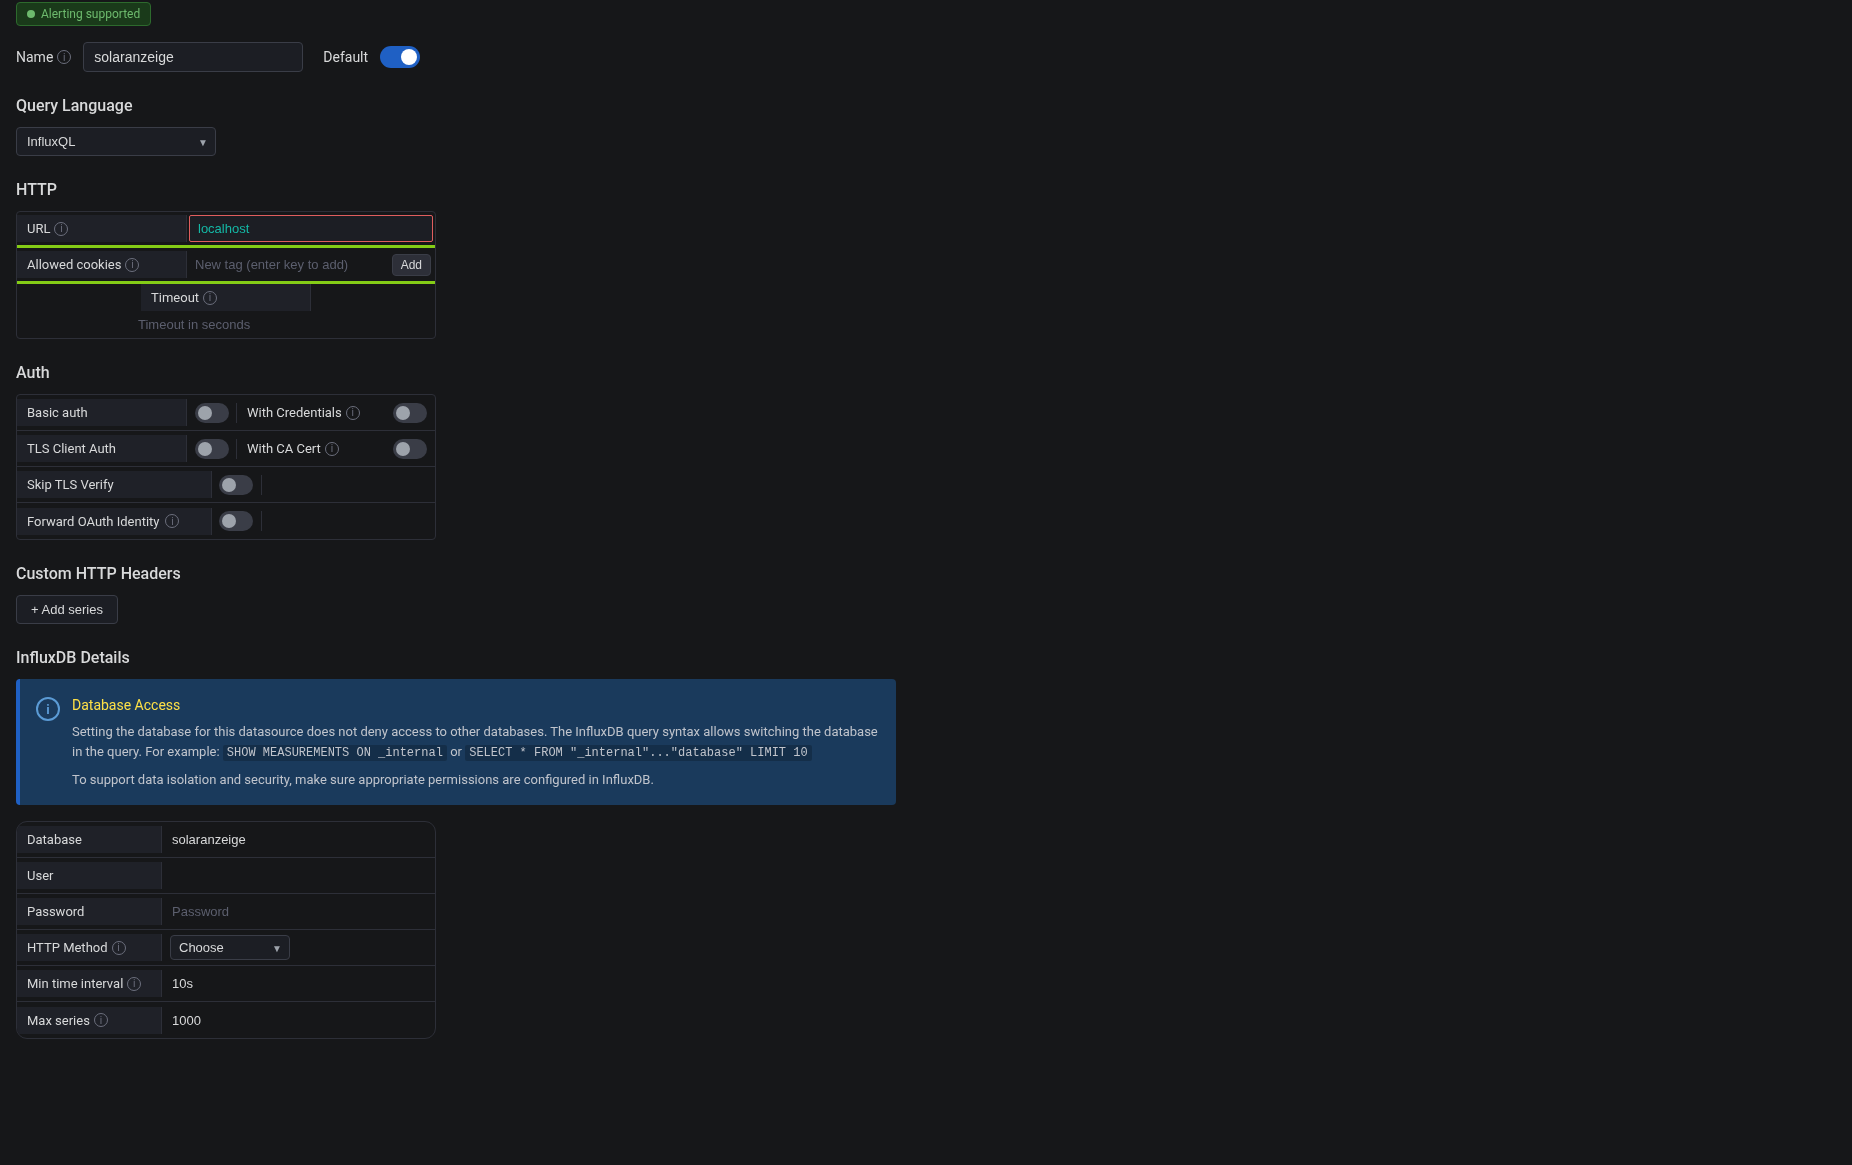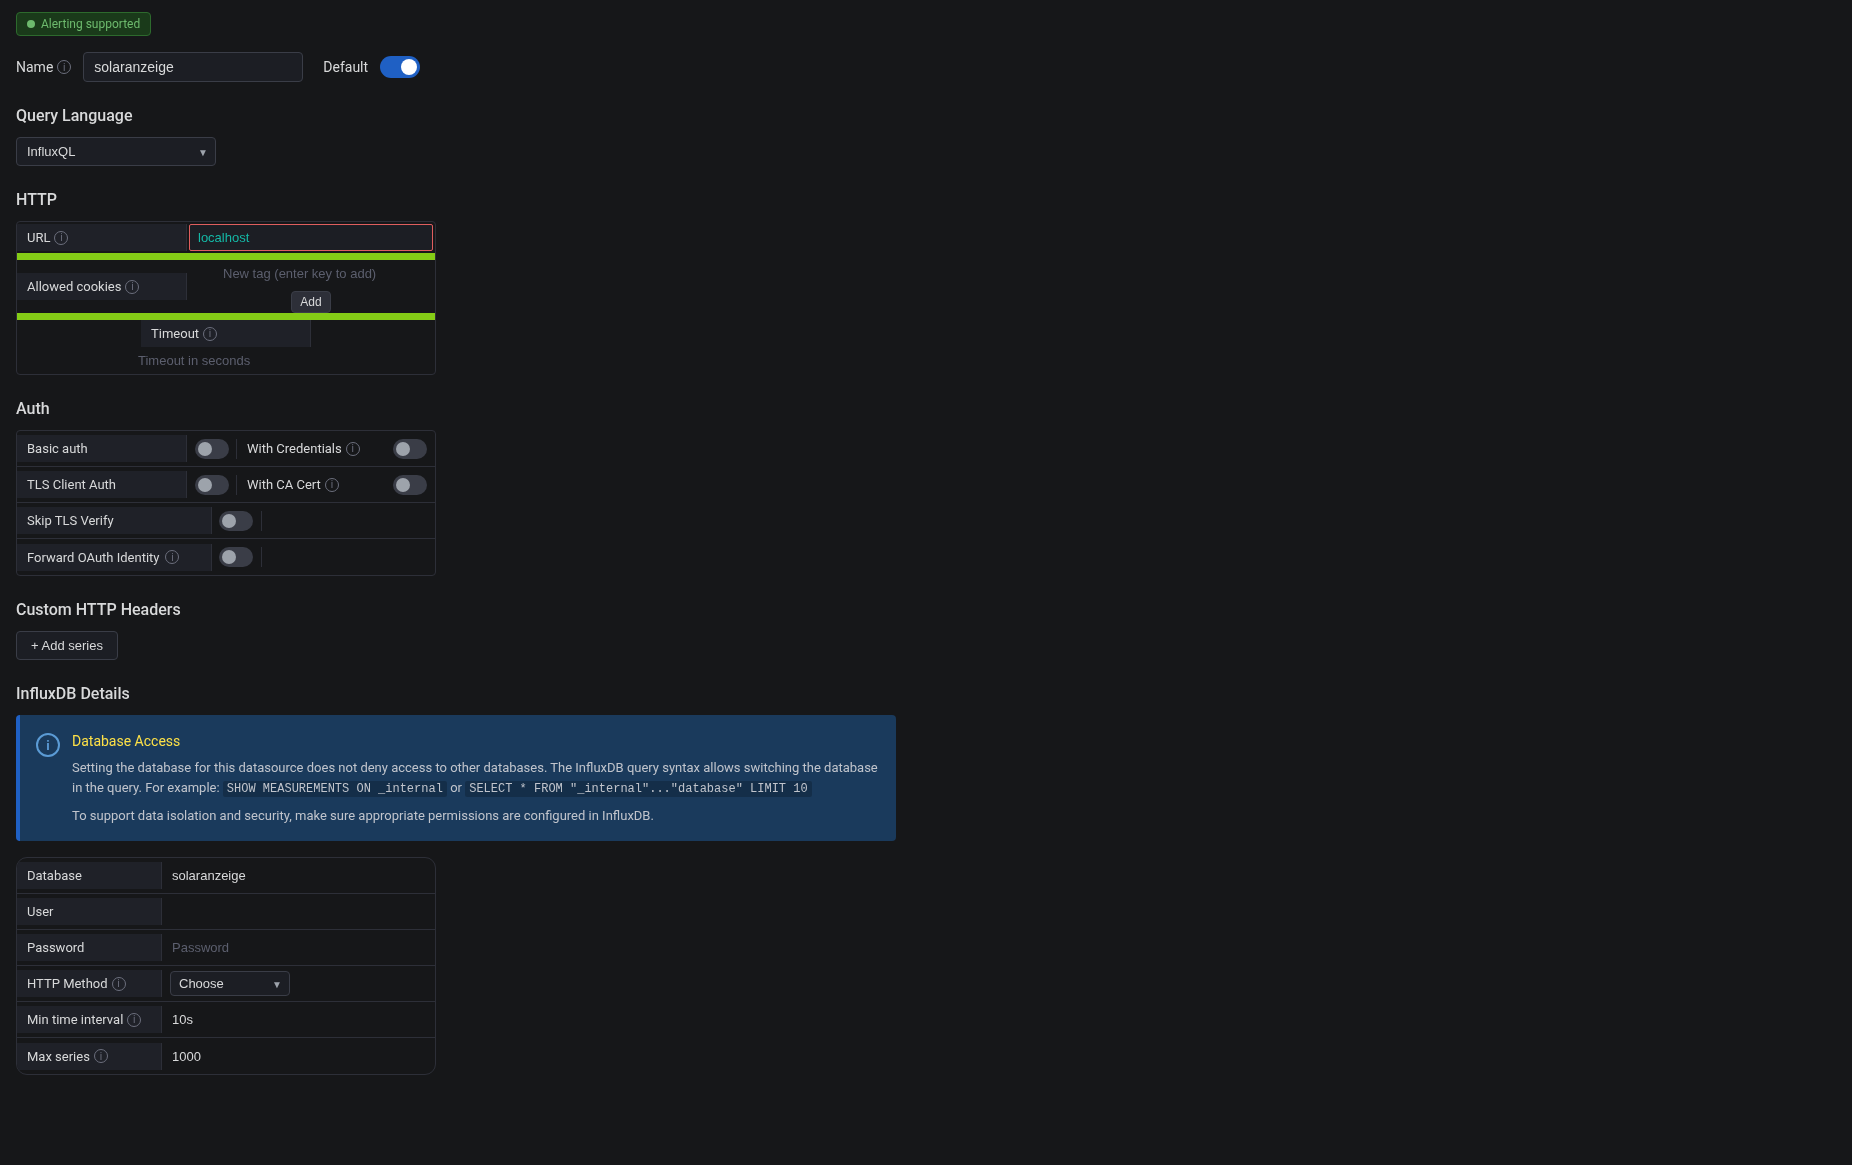--- a/index.html
+++ b/index.html
@@ -5,21 +5,21 @@
     * { box-sizing: border-box; margin: 0; padding: 0; }
     body {
       background-color: #161719;
       color: #d8d9da;
       font-family: -apple-system, BlinkMacSystemFont, 'Segoe UI', Roboto, sans-serif;
       font-size: 14px;
       min-height: 1165px;
       width: 1852px;
     }
     .page-container {
-      padding: 12px 16px;
+      padding: 2px 16px;
       max-width: 900px;
     }
     .alerting-badge {
       display: inline-flex;
       align-items: center;
       gap: 6px;
       background-color: #1a3a1a;
       border: 1px solid #2d6a2d;
       border-radius: 4px;
       padding: 4px 10px;
@@ -105,21 +105,21 @@
     .form-table {
       border: 1px solid #2d2f38;
       border-radius: 4px;
       overflow: hidden;
       margin-bottom: 24px;
       width: 420px;
     }
     .form-row {
       display: flex;
       align-items: center;
-      border-bottom: 7px solid #84cc16;
+      border-bottom: 3px solid #84cc16;
       min-height: 36px;
     }
     .form-row:last-child { border-bottom: none; flex-direction: column; }
     .form-label {
       display: flex;
       align-items: center;
       gap: 4px;
       padding: 6px 10px;
       background: #1f2128;
       min-width: 170px;
@@ -158,21 +158,20 @@
       font-size: 13px;
       padding: 5px 8px;
       width: 100%;
     }
     .tag-input-wrapper {
       display: flex;
       align-items: center;
       padding: 0 4px;
       gap: 4px;
       width: 100%;
-      flex-direction: column;
     }
     .tag-input {
       background: transparent;
       border: none;
       outline: none;
       color: #d8d9da;
       font-size: 13px;
       padding: 6px 4px;
       flex: 1;
     }

